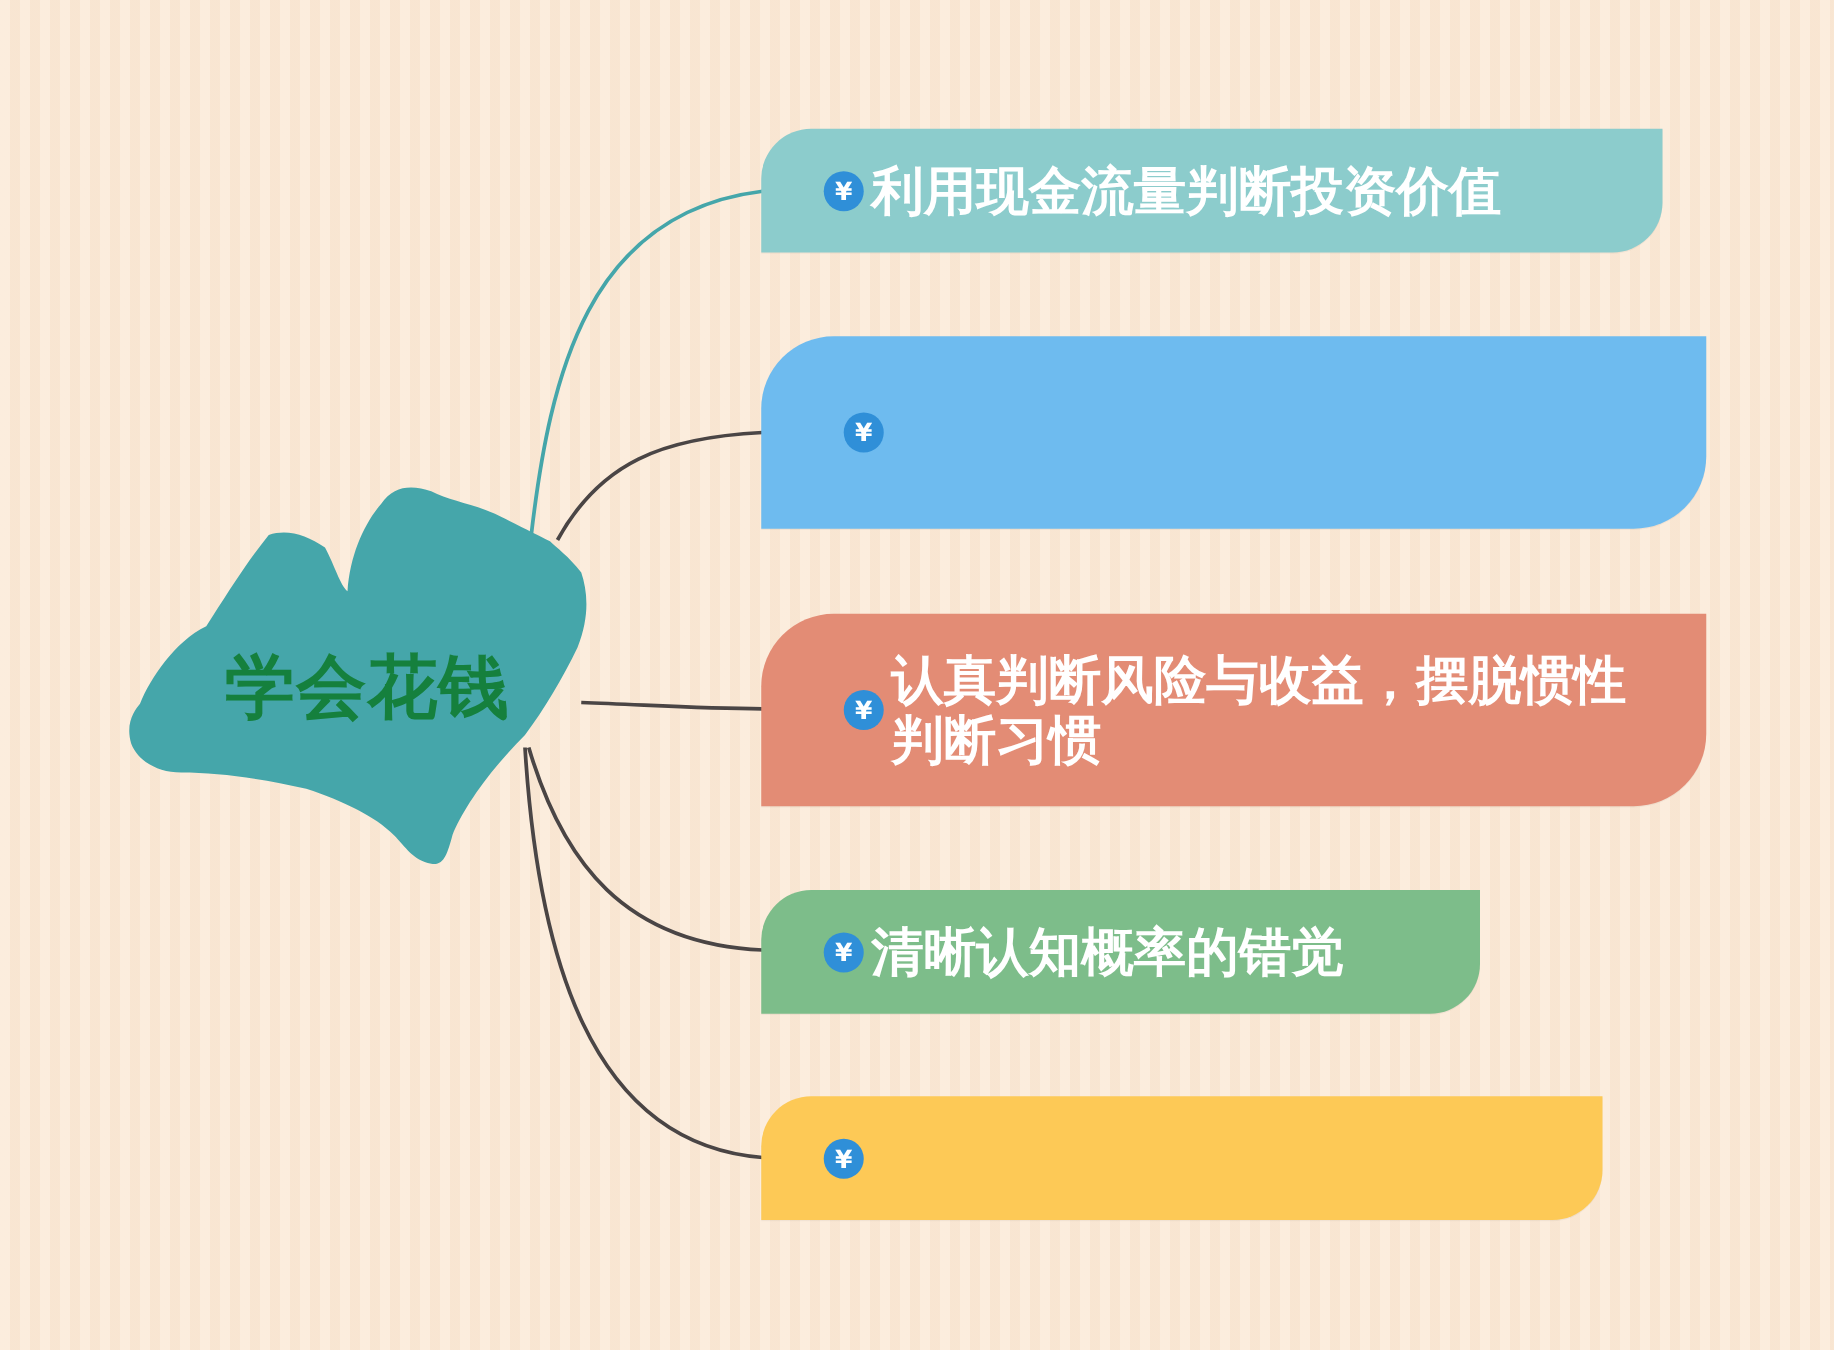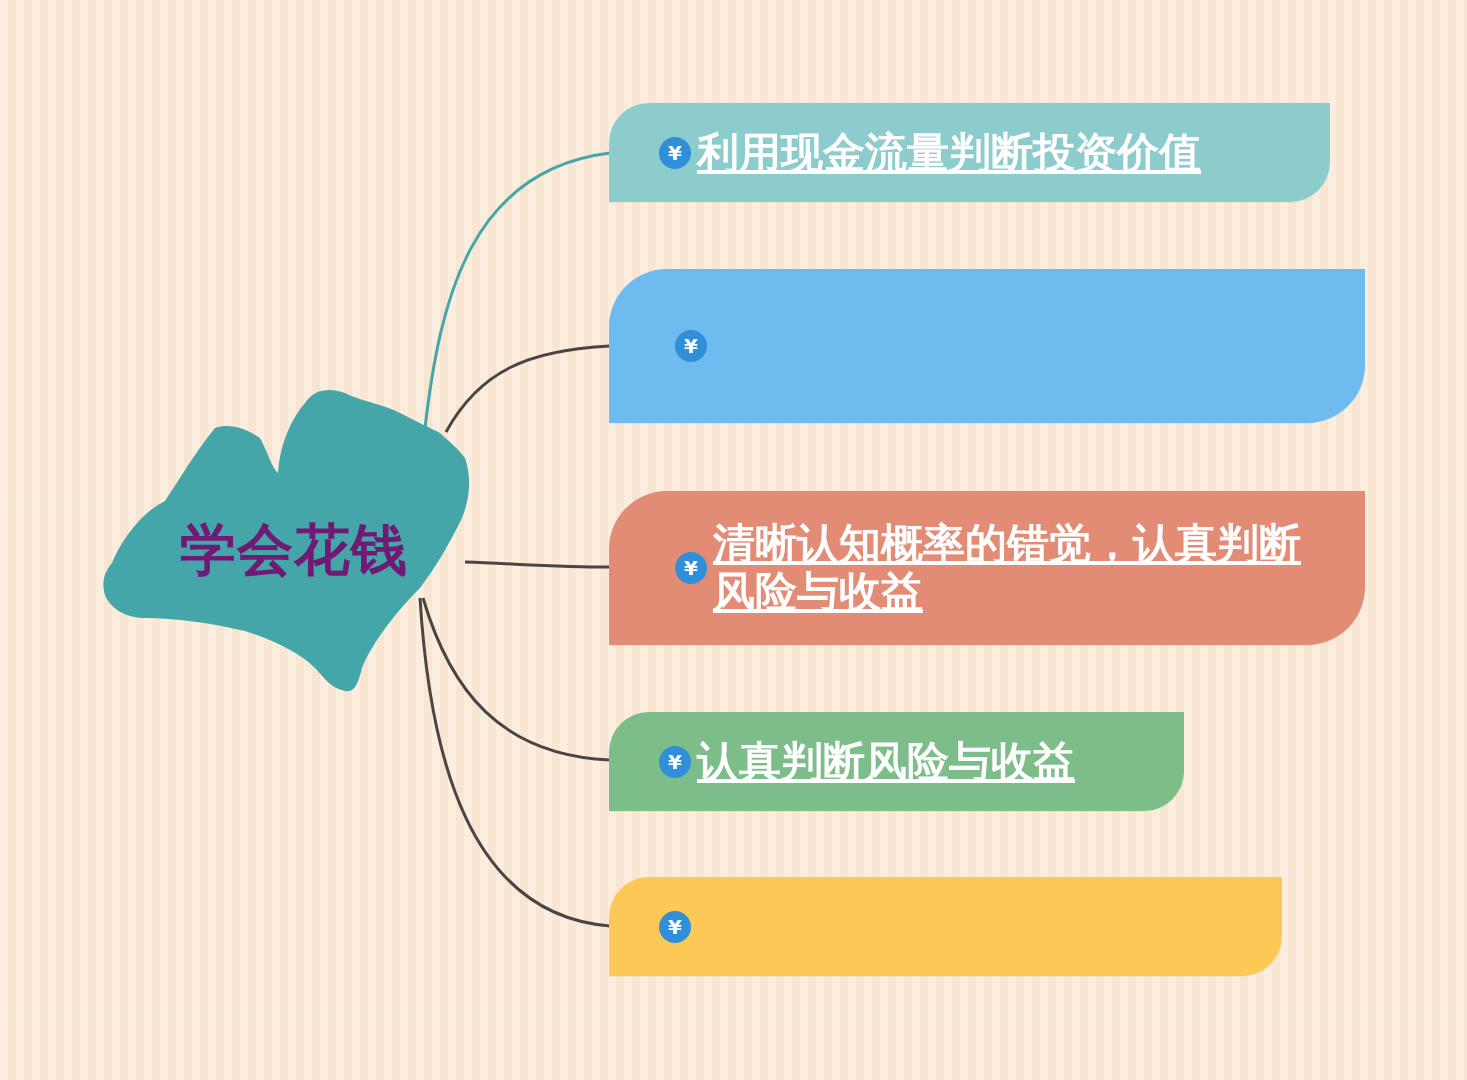--- a/index.html
+++ b/index.html
@@ -17,21 +17,21 @@
       width: 1467px; height: 1080px;
     }
     .root {
       position: absolute; left: 100px; top: 383px;
       width: 375px; height: 312px;
     }
     .root svg { position: absolute; left: 0; top: 0; }
     .root-label {
       position: absolute; left: 80px; top: 130px;
       width: 250px;
-      color: #701a75;
+      color: #15803d;
       font-weight: bold;
       font-size: 56px;
       letter-spacing: 1px;
       white-space: nowrap;
     }
     .node {
       position: absolute;
       display: flex; align-items: center;
       box-sizing: border-box;
       color: #ffffff;
@@ -45,21 +45,21 @@
       flex: 0 0 auto;
       width: 32px; height: 32px;
       border-radius: 50%;
       background: #2f8fd8;
       color: #ffffff;
       font-size: 20px; line-height: 32px;
       text-align: center;
       font-weight: bold;
       margin-right: 6px;
     }
-    .node .text { white-space: pre-wrap; text-decoration: underline; }
+    .node .text { white-space: pre-wrap; }
     #node1 { left: 609px; top: 103px; width: 721px; height: 99px; background: #8ccccc; padding-left: 50px; border-radius: 40px 0 40px 0; }
     #node2 { left: 609px; top: 269px; width: 756px; height: 154px; background: #6ebbef; padding-left: 66px; border-radius: 58px 0 58px 0; }
     #node3 { left: 609px; top: 491px; width: 756px; height: 154px; background: #e38c75; padding-left: 66px; border-radius: 58px 0 58px 0; }
     #node4 { left: 609px; top: 712px; width: 575px; height: 99px; background: #7dbd8a; padding-left: 50px; border-radius: 40px 0 40px 0; }
     #node5 { left: 609px; top: 877px; width: 673px; height: 99px; background: #fdc956; padding-left: 50px; border-radius: 40px 0 40px 0; }
     #node2 .text, #node3 .text { width: 600px; }
   </style>
 </head>
 <body>
 
@@ -82,23 +82,23 @@
   <span class="yen">¥</span>
   <span class="text">利用现金流量判断投资价值</span>
 </div>
 
 <div class="node" id="node2">
   <span class="yen">¥</span>
 </div>
 
 <div class="node" id="node3">
   <span class="yen">¥</span>
-  <span class="text">清晰认知概率的错觉，认真判断风险与收益</span>
+  <span class="text">认真判断风险与收益，摆脱惯性判断习惯</span>
 </div>
 
 <div class="node" id="node4">
   <span class="yen">¥</span>
-  <span class="text">认真判断风险与收益</span>
+  <span class="text">清晰认知概率的错觉</span>
 </div>
 
 <div class="node" id="node5">
   <span class="yen">¥</span>
 </div>
 
 </body></html>

